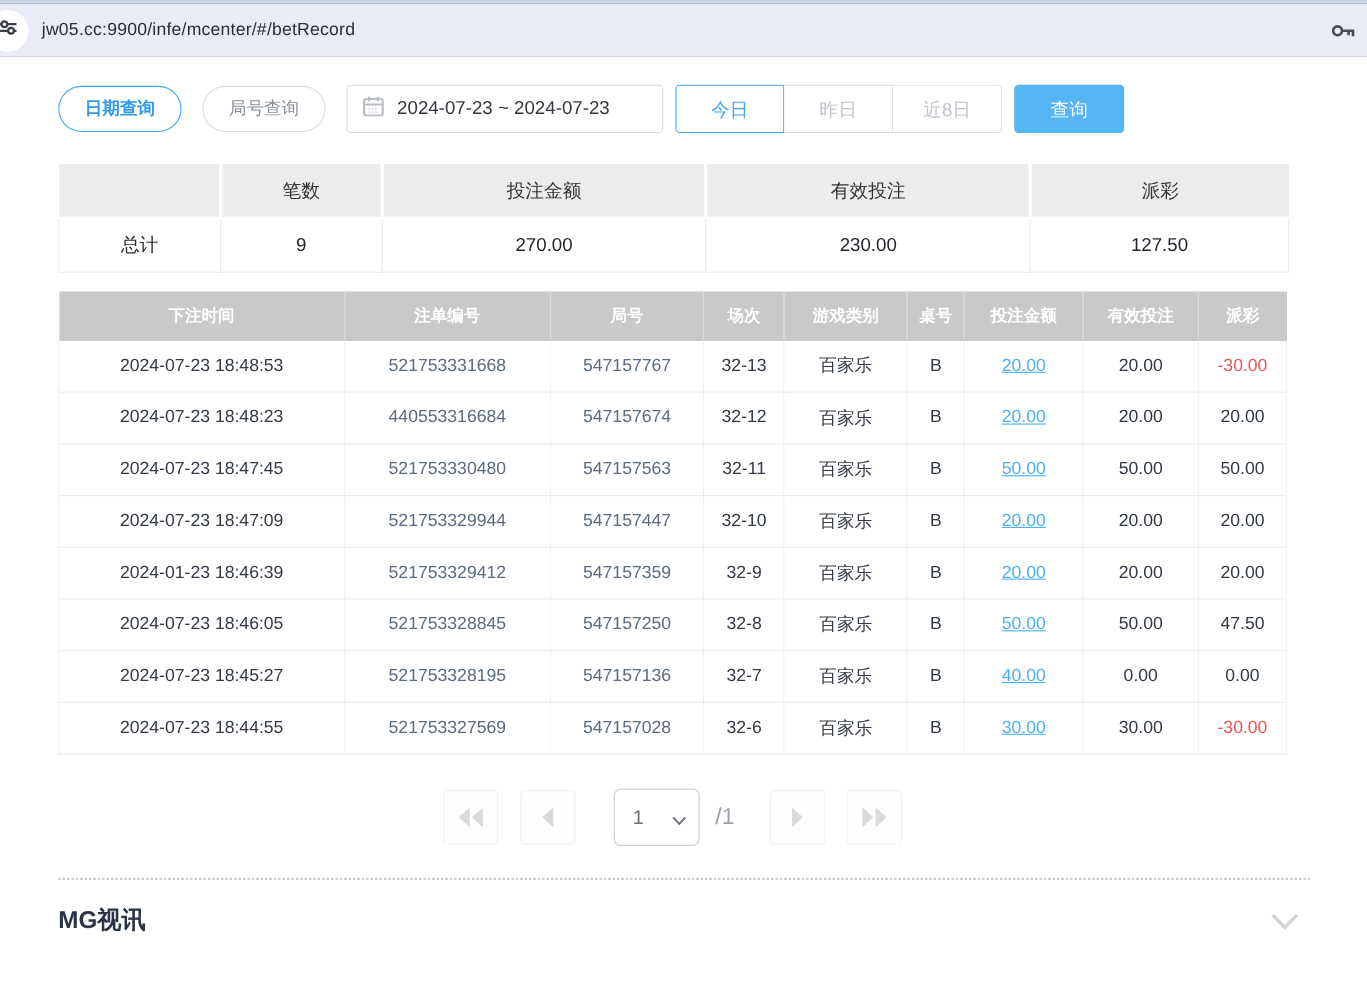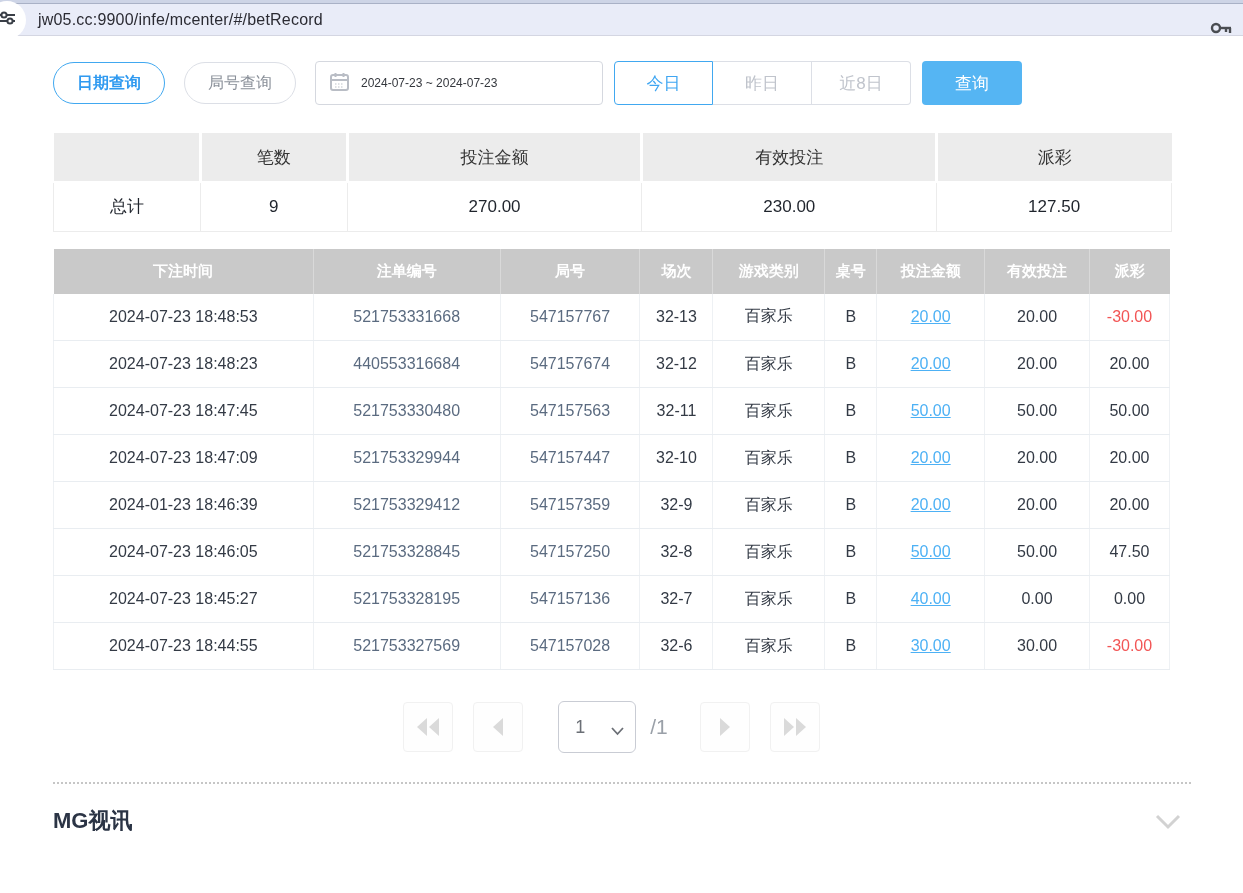--- a/index.html
+++ b/index.html
@@ -7,37 +7,37 @@
     --button-blue:#55b5f3;
     --link-blue:#4db1f5;
     --negative-red:#f25555;
     --header-gray:#c9c9c9;
   }
   *{box-sizing:border-box;margin:0;padding:0;}
   html,body{width:1243px;height:893px;overflow:hidden;background:#fff;
     font-family:"Liberation Sans","DejaVu Sans",sans-serif;}
   
   .window-top{height:4px;background:#cdd4e6;border-bottom:1px solid #a9b1c6;}
-  .address-bar{height:32px;background:#e9ecf8;display:flex;align-items:center;
+  .address-bar{height:48px;background:#e9ecf8;display:flex;align-items:center;
     border-bottom:1px solid #d4d6e2;position:relative;}
   .site-circle{width:38px;height:38px;border-radius:50%;background:#fff;
     margin-left:-12px;display:flex;align-items:center;justify-content:center;flex:0 0 auto;}
   .url-text{margin-left:12px;font-size:16px;color:#2b2b33;letter-spacing:.2px;}
   .key-wrap{position:absolute;right:10px;top:14px;}
   
   .content{padding:0 0 0 53px;width:1243px;}
   .filter-row{margin-top:25px;display:flex;align-items:center;height:44px;}
   .pill{height:42px;border-radius:21px;padding:0 23px;display:flex;align-items:center;
     background:#fff;font-size:16px;cursor:pointer;}
   .pill.active{border:1px solid var(--accent-blue);color:#309af0;font-weight:bold;}
   .pill.inactive{border:1px solid #dcdfe6;color:#8a9099;margin-left:19px;}
   .date-box{margin-left:19px;width:288px;height:44px;border:1px solid #d5d8df;border-radius:4px;
     display:flex;align-items:center;padding:0 14px;background:#fff;}
   .date-box .cal{margin-right:12px;}
-  .date-text{font-size:12px;color:#34373d;}
+  .date-text{font-size:17px;color:#34373d;}
   .btn-group{margin-left:11px;display:flex;height:44px;}
   .qbtn{width:99px;height:44px;background:#fff;border:1px solid #dcdfe6;border-left-width:0;
     font-size:17px;color:#c0c4cc;display:flex;align-items:center;justify-content:center;cursor:pointer;}
   .qbtn:first-child{border-radius:4px 0 0 4px;border-left-width:1px;text-align:center;}
   .qbtn:last-child{border-radius:0 4px 4px 0;}
   .qbtn.active{border:1px solid var(--accent-blue);color:#3fa6f2;}
   .search-btn{margin-left:11px;width:100px;height:44px;background:var(--button-blue);
     color:#fff;font-size:17px;border:none;border-radius:4px;display:flex;align-items:center;
     justify-content:center;cursor:pointer;}
   

